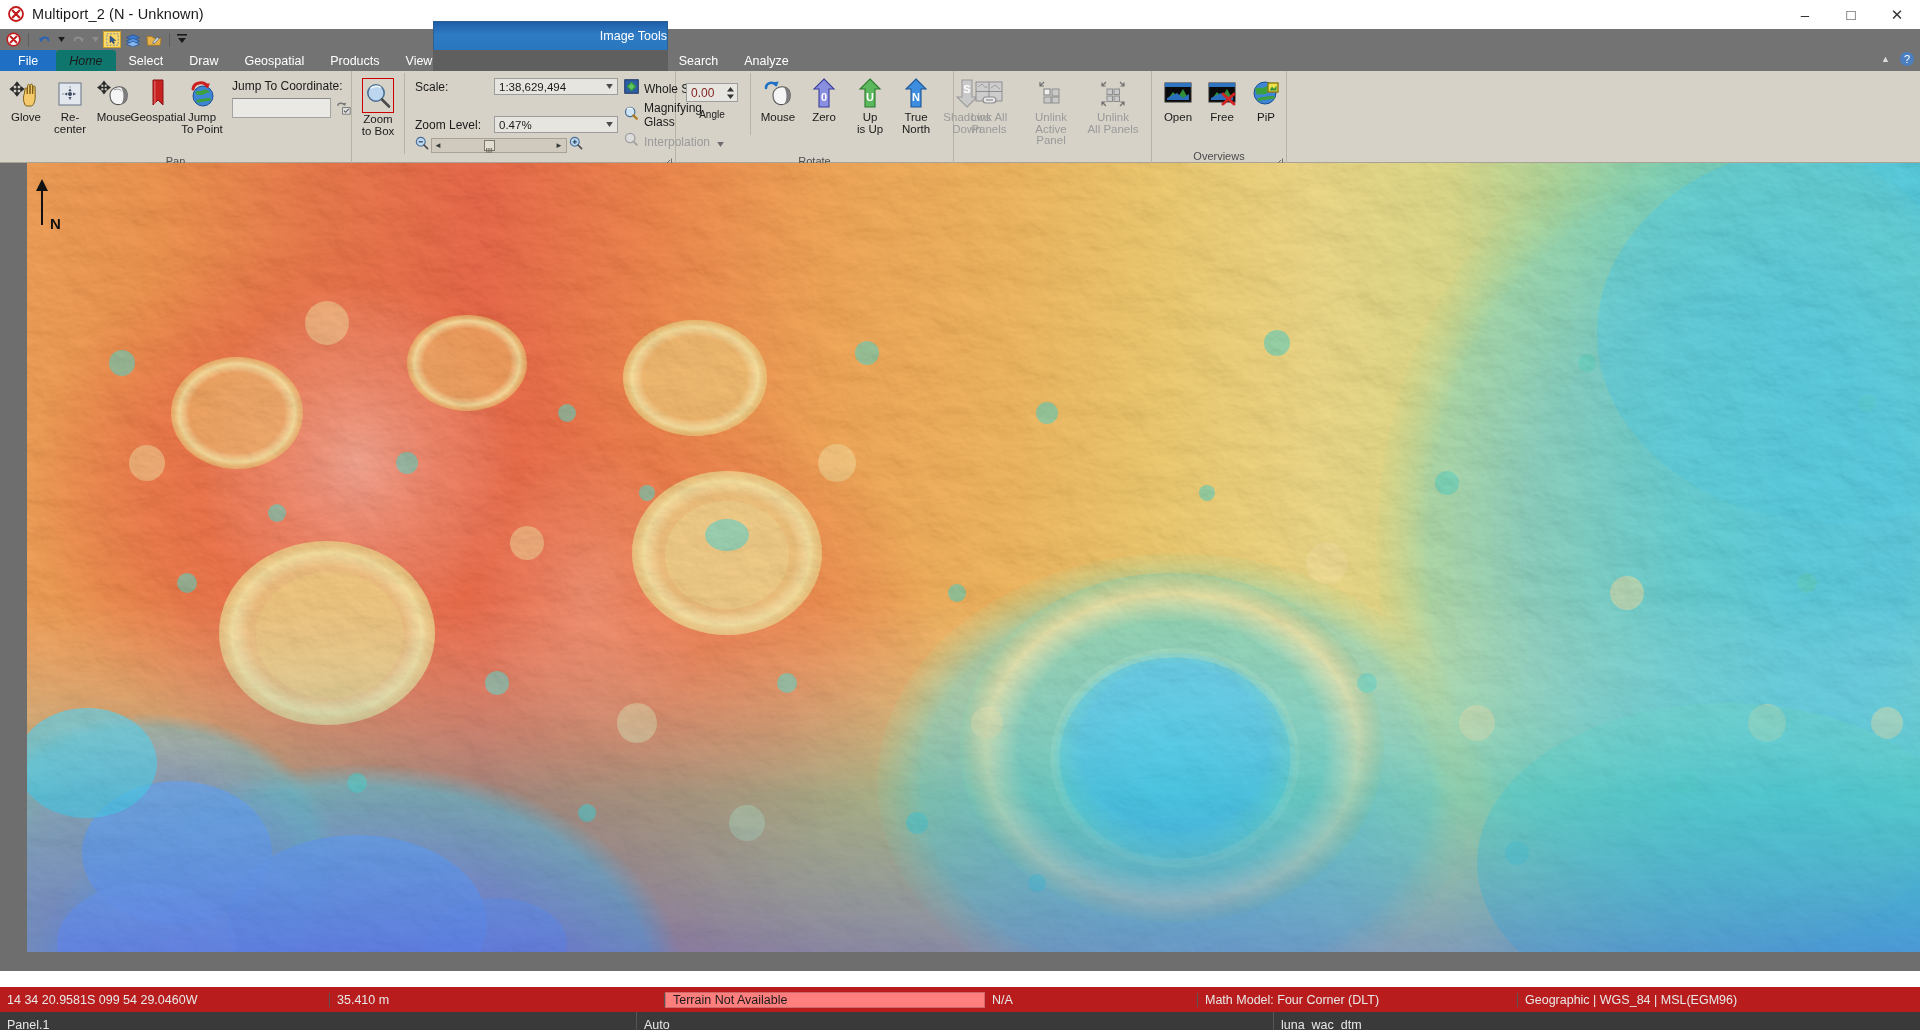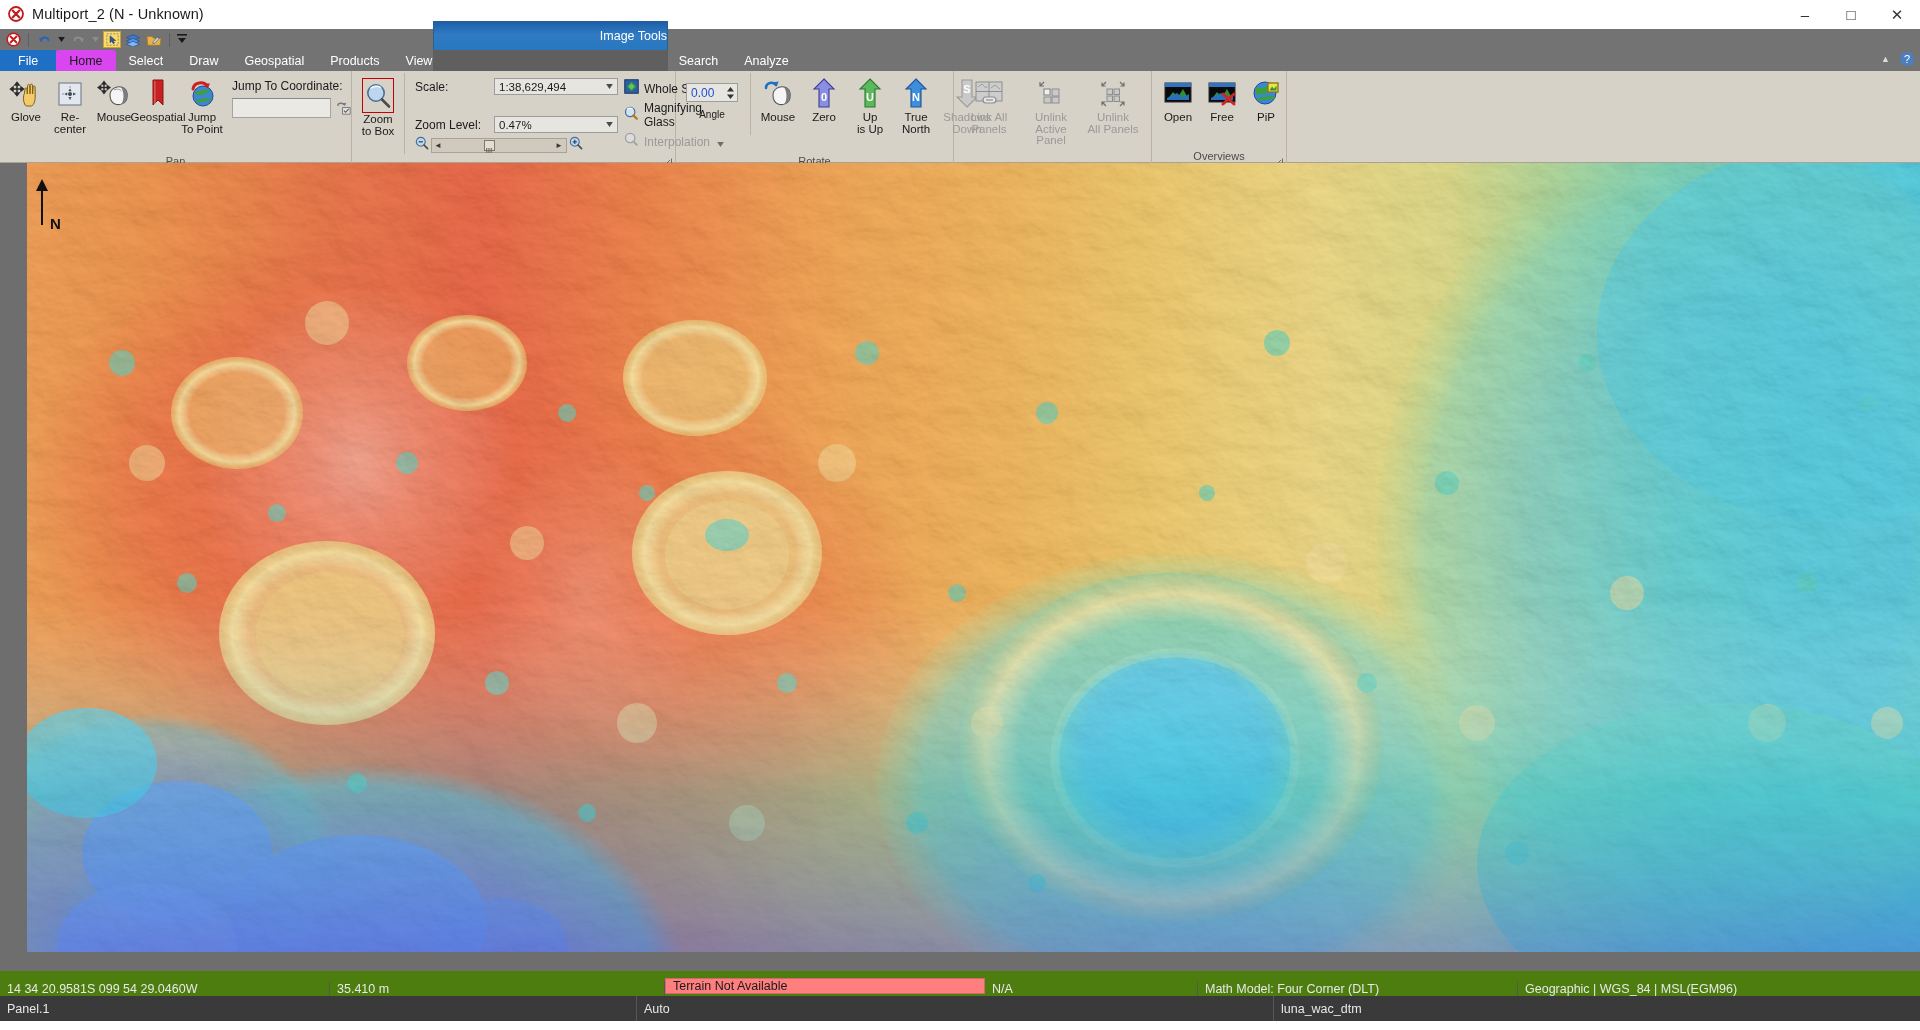--- a/index.html
+++ b/index.html
@@ -58,21 +58,21 @@
     background: #737373;
     display: flex; align-items: flex-end;
     position: relative;
   }
   .tab {
     height: 21px; padding: 0 13px;
     display: flex; align-items: center;
     font-size: 12.5px; color: #ffffff;
   }
   .tab.file { background: #1f6fc4; color: #fff; padding: 0 18px; height: 21px; }
-  .tab.active { background: #d946ef; color: #1a1a1a; border-radius: 3px 3px 0 0; }
+  .tab.active { background: #0f766e; color: #1a1a1a; border-radius: 3px 3px 0 0; font-style: italic; }
   .tab.ctx { color: #ffffff; }
   .ctx-group-bg {
     position: absolute; left: 433px; top: 0; width: 235px; height: 21px;
     background: #5f5f5f;
   }
   .tabrow-right {
     position: absolute; right: 6px; top: 2px; display: flex; gap: 10px; align-items: center;
   }
 
   
@@ -153,21 +153,21 @@
   .chk-col { display: flex; flex-direction: column; padding: 6px 0 0 6px; gap: 3px; }
   .chk-item { display: flex; align-items: center; gap: 5px; }
   .chk-item .lbl { font-size: 12px; color: #1a1a1a; }
   .chk-item.disabled .lbl { color: #9a9a9a; }
 
   
   #rotate-group { width: 278px; }
   .angle-wrap { display: flex; flex-direction: column; align-items: center; padding: 10px 6px 0 6px; }
   .angle-spin {
     width: 52px; height: 19px; background: #e7e5df; border: 1px solid #9d9d9d;
-    display: flex; align-items: center; font-size: 12px; color: #1d4ed8; padding-left: 4px;
+    display: flex; align-items: center; font-size: 12px; color: #7f1d1d; padding-left: 4px;
     position: relative;
     text-align: right;
   }
   .angle-spin .spin {
     position: absolute; right: 1px; top: 1px; width: 12px; height: 15px;
     display: flex; flex-direction: column; align-items: center; justify-content: center;
     font-size: 6px; color: #333; line-height: 6px;
   }
   .angle-cap { font-size: 10px; color: #1a1a1a; margin-top: 7px; }
 
@@ -194,22 +194,22 @@
   }
   #map-bottom-gutter {
     position: absolute; left: 0; bottom: 0; width: 1920px; height: 19px; background: #6e6e6e;
   }
   #northarrow {
     position: absolute; left: 32px; top: 14px; width: 30px; height: 60px;
   }
 
   
   #statusbar {
-    width: 1920px; height: 25px; background: #4d7c0f;
-    display: flex; align-items: flex-end; color: #e8e8e8; font-size: 12.5px;
+    width: 1920px; height: 25px; background: #b91c1c;
+    display: flex; align-items: center; color: #e8e8e8; font-size: 12.5px; margin-top: 16px;
   }
   #statusbar2 {
     width: 1920px; height: 25px; background: #3a3a3a;
     display: flex; align-items: stretch; color: #e8e8e8; font-size: 12.5px;
   }
   .scell {
     display: flex; align-items: center; padding-left: 7px;
     border-right: 1px solid #565656;
     overflow: hidden; white-space: nowrap;
   }

